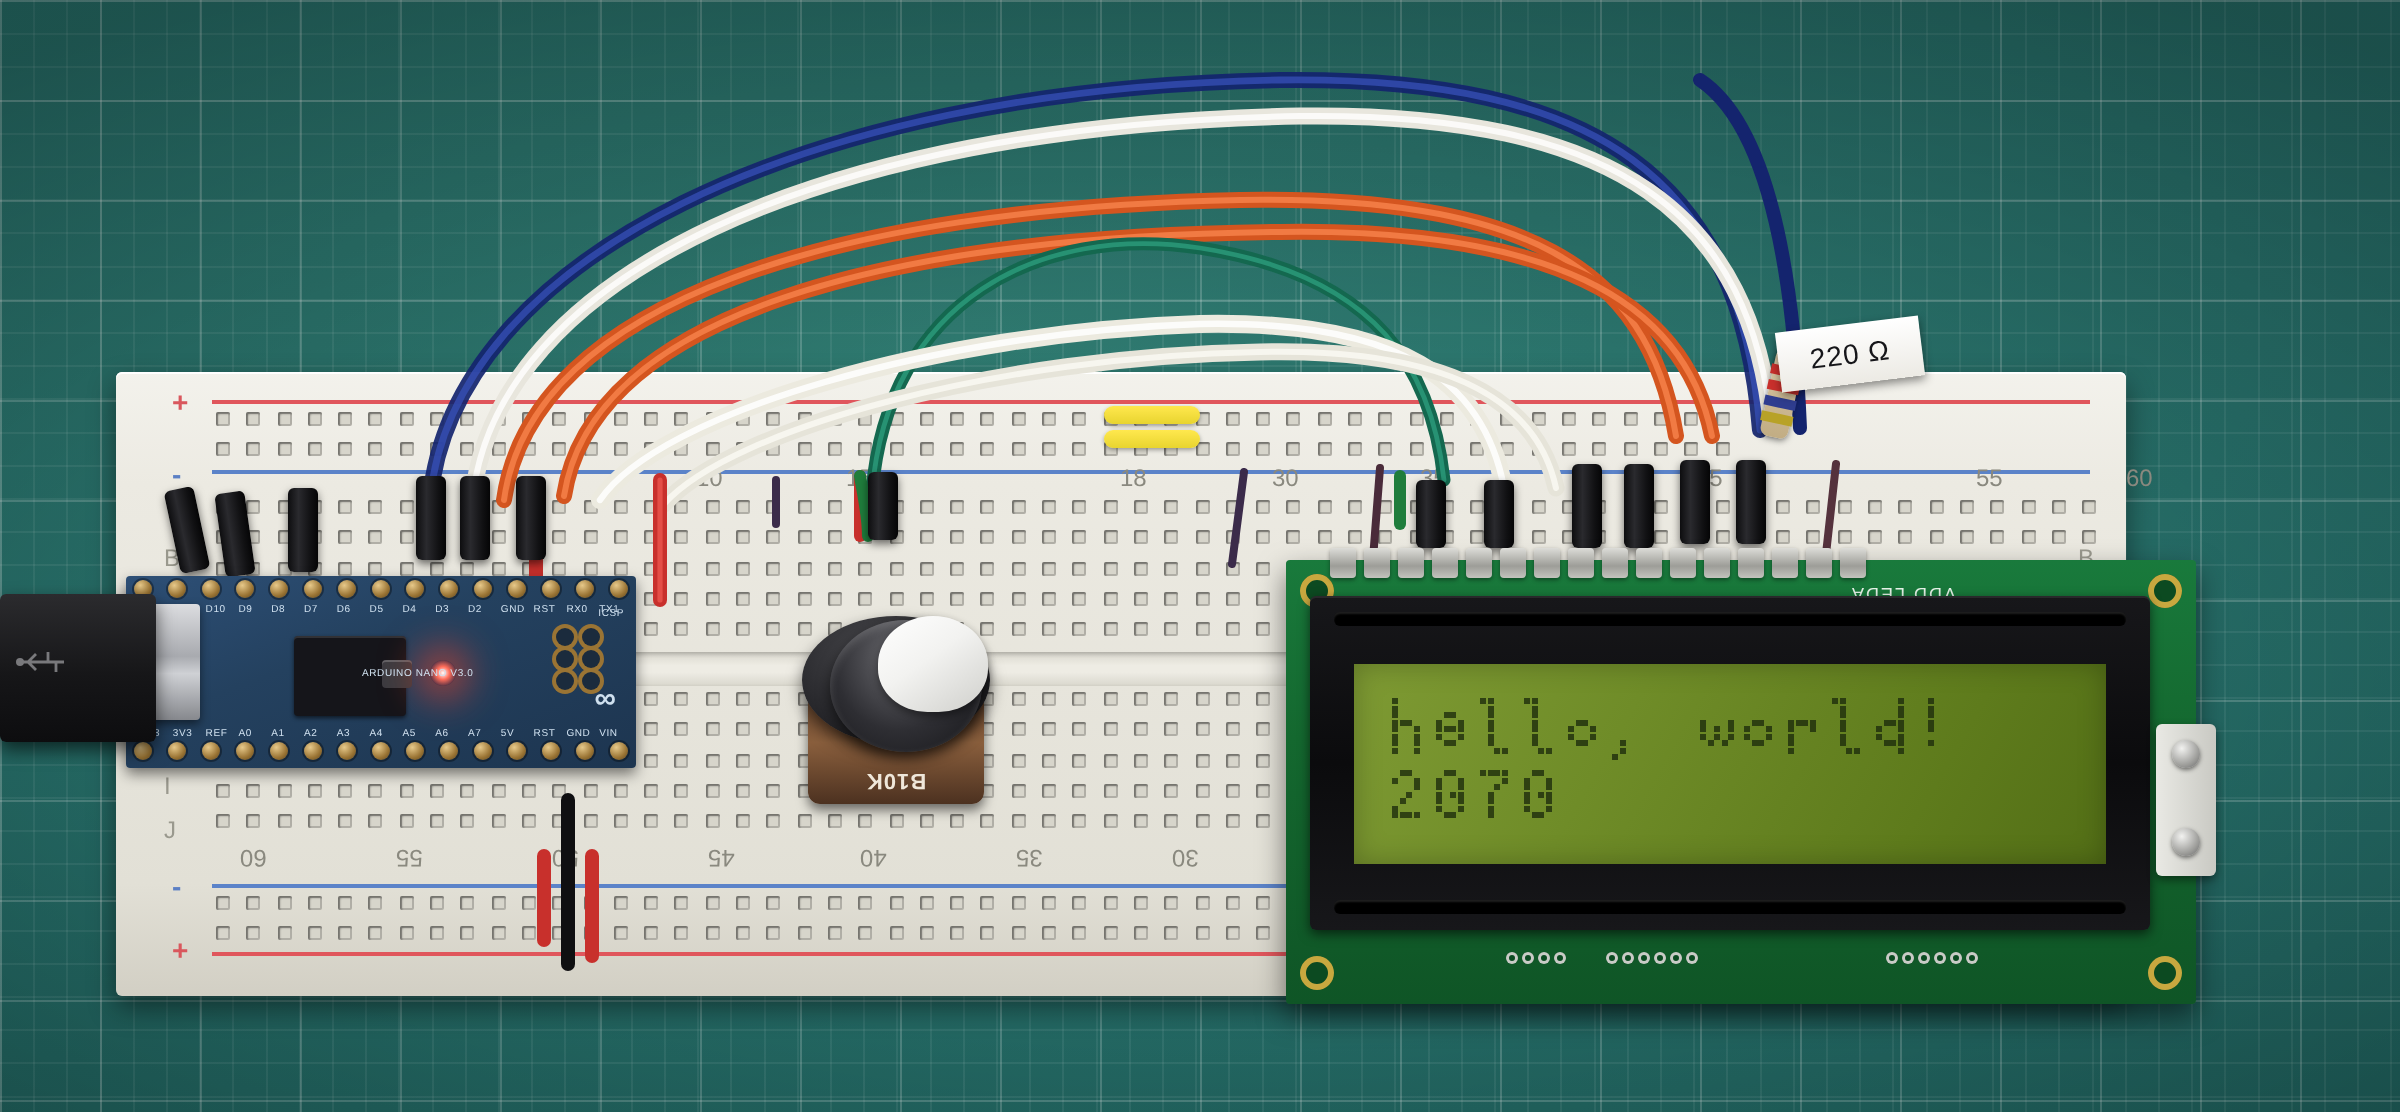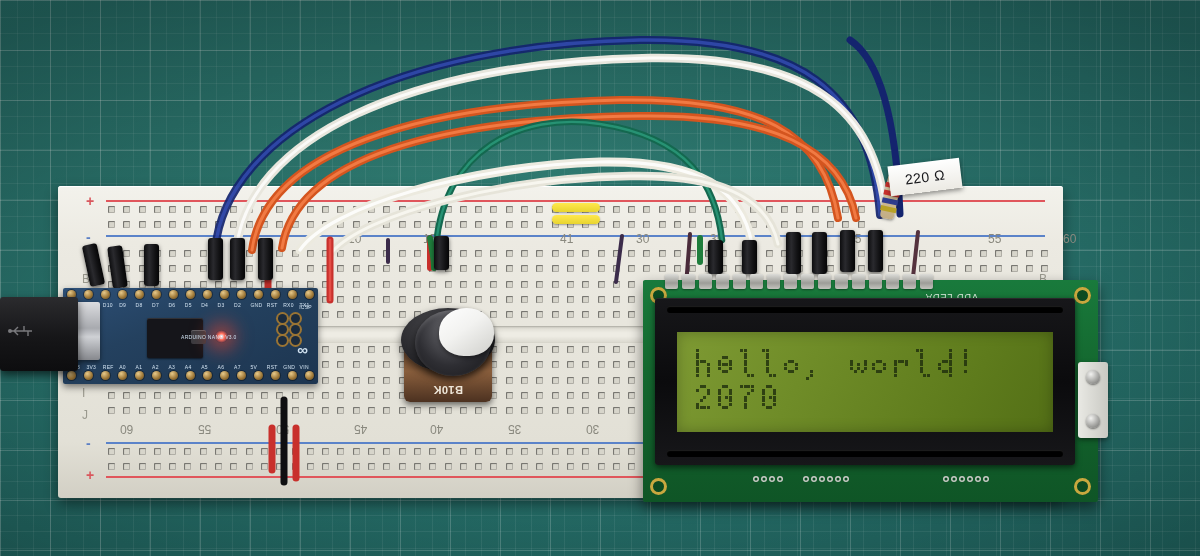--- a/index.html
+++ b/index.html
@@ -998,21 +998,21 @@
         <div class="hole"></div>
         <div class="hole"></div>
         <div class="hole" style="margin-right: 4px;"></div>
         <div class="hole"></div>
         <div class="hole"></div>
       </div>
 
     <div id="colnums-top">
         <div class="colnum" style="left: 290px; top: 46px;">10</div>
         <div class="colnum" style="left: 365px; top: 46px;">15</div>
-        <div class="colnum" style="left: 502px; top: 46px;">41</div>
+        <div class="colnum" style="left: 502px; top: 46px;">18</div>
         <div class="colnum" style="left: 578px; top: 46px;">30</div>
         <div class="colnum" style="left: 652px; top: 46px;">35</div>
         <div class="colnum" style="left: 790px; top: 46px;">45</div>
         <div class="colnum" style="left: 930px; top: 46px;">55</div>
         <div class="colnum" style="left: 1005px; top: 46px;">60</div>
       </div>
     <div id="colnums-bot">
         <div class="colnum flip" style="left: 62px; top: 236px;">60</div>
         <div class="colnum flip" style="left: 140px; top: 236px;">55</div>
         <div class="colnum flip" style="left: 218px; top: 236px;">50</div>

